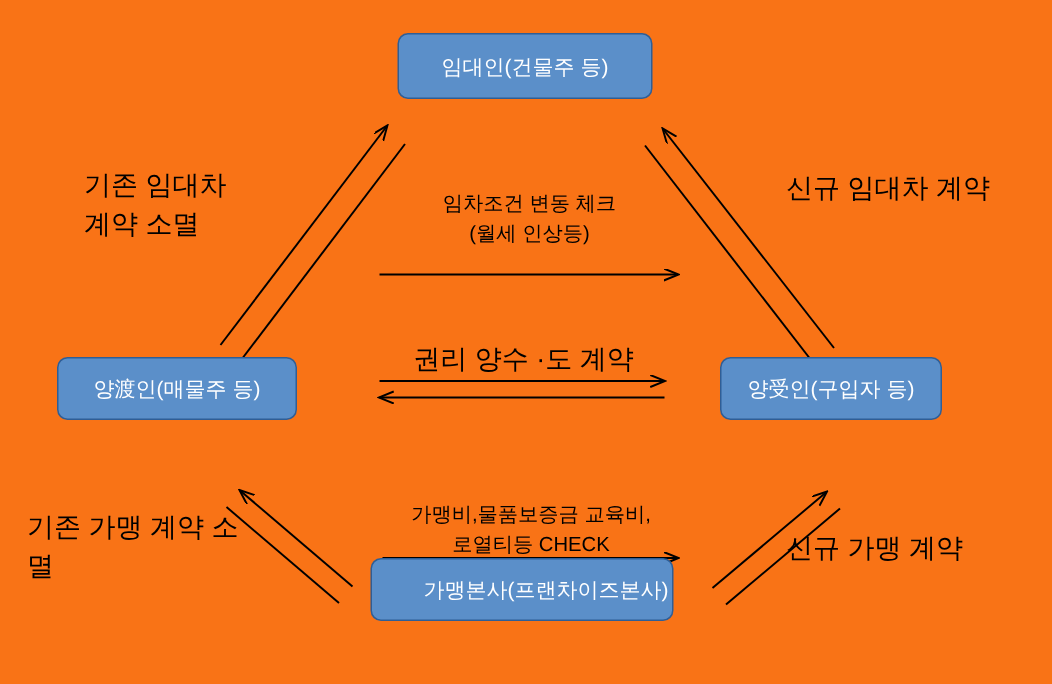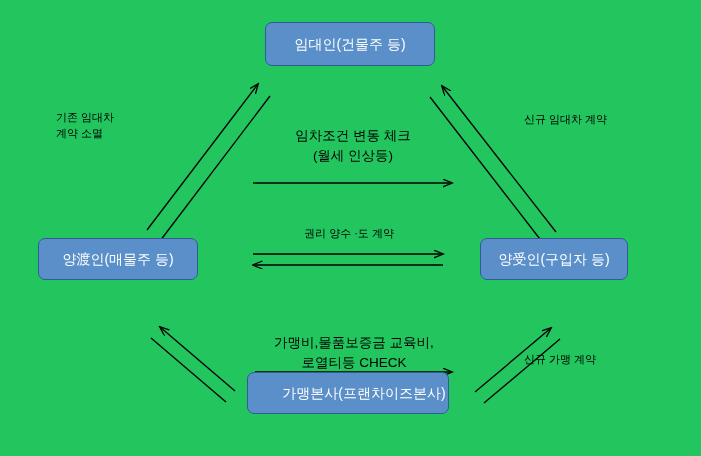--- a/index.html
+++ b/index.html
@@ -7,42 +7,42 @@
     padding: 0;
     background: #ffffff;
   }
   body {
     font-family: "Liberation Sans", sans-serif;
   }
   #canvas {
     position: relative;
     width: 701px;
     height: 456px;
-    background: #22c55e;
+    background: #f97316;
     overflow: hidden;
   }
   .node {
     position: absolute;
     box-sizing: border-box;
     background: #5b8fc9;
     border: 1px solid #2f5e96;
     border-radius: 7px;
     color: #ffffff;
     font-size: 14px;
     line-height: 1.2;
     display: flex;
     align-items: center;
     justify-content: center;
     text-align: center;
     white-space: nowrap;
   }
   .label {
     position: absolute;
     color: #000000;
-    font-size: 11px;
+    font-size: 18px;
     line-height: 1.45;
     text-align: center;
     white-space: pre-line;
   }
   .label.small {
     font-size: 13.5px;
   }
   .label.left {
     text-align: left;
   }
@@ -120,19 +120,21 @@
   <div class="label left" style="left:56px; top:110px; width:180px;">기존 임대차
 계약 소멸</div>
 
   <div class="label left" style="left:524px; top:112px; width:190px;">신규 임대차 계약</div>
 
   <div class="label" style="left:251px; top:226px; width:196px;">권리 양수 ·도 계약</div>
 
   <div class="label small" style="left:255px; top:126px; width:196px;">임차조건 변동 체크
 (월세 인상등)</div>
 
+  <div class="label left" style="left:18px; top:338px; width:186px;">기존 가맹 계약 소
+멸</div>
 
   <div class="label left" style="left:524px; top:352px; width:180px;">신규 가맹 계약</div>
 
   <div class="label small" style="left:249px; top:317px; width:210px;margin-top:16px;">가맹비,물품보증금 교육비,
 로열티등 CHECK</div>
 
 </div>
 
 </body></html>

